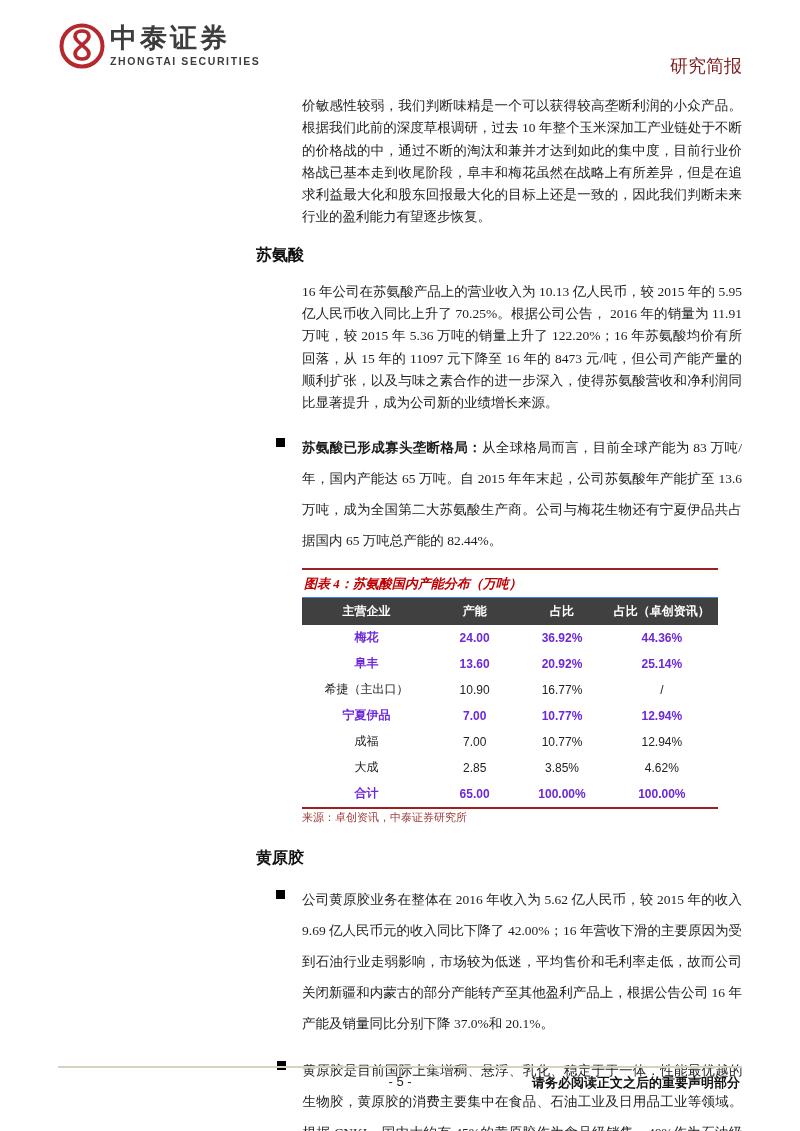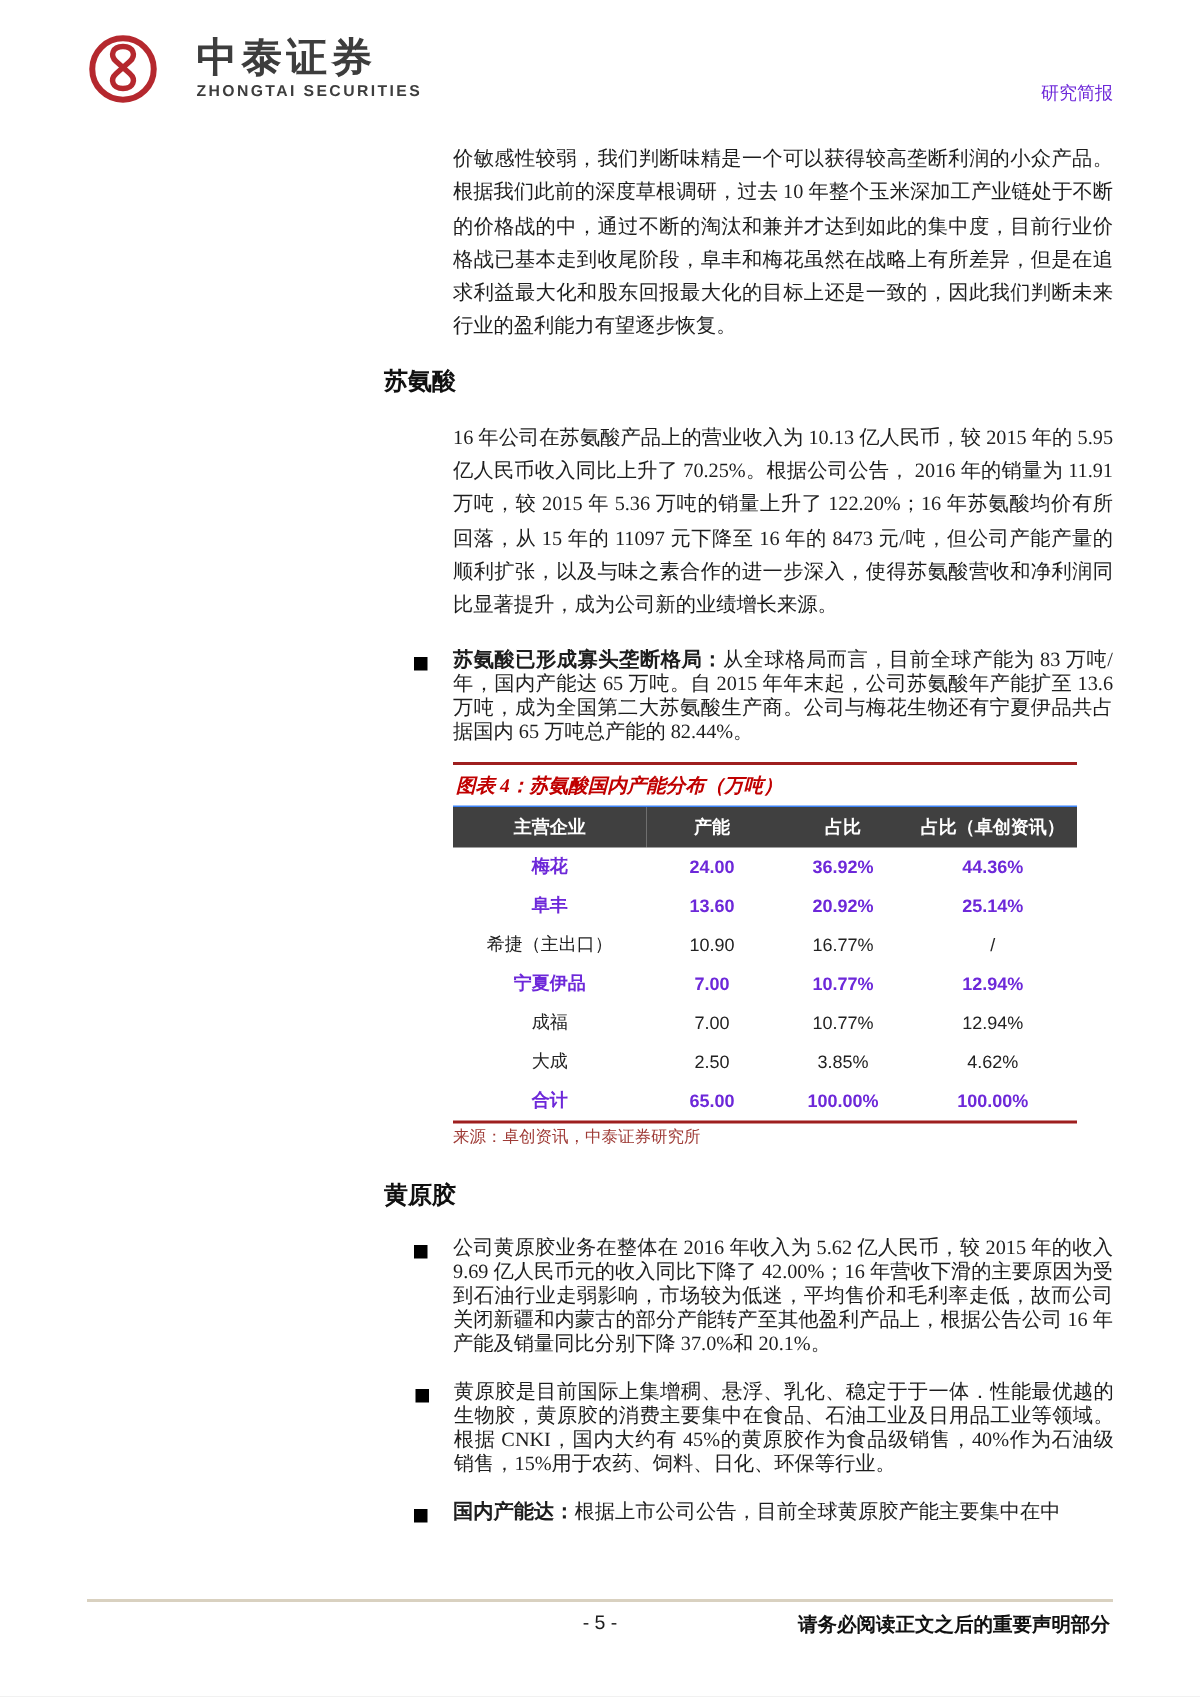--- a/index.html
+++ b/index.html
@@ -7,33 +7,33 @@
     position:relative;
     width:800px;height:1131px;
     margin:0 auto;
     background:#ffffff;
     font-family:"Liberation Serif","DejaVu Serif",serif;
     color:#1d1d1d;
     overflow:hidden;
   }
   
   .header{position:absolute;top:22px;left:58px;right:58px;display:flex;justify-content:space-between;align-items:flex-start;}
-  .brand{display:flex;align-items:center;gap:25px;}
+  .brand{display:flex;align-items:center;gap:4px;}
   .brand svg{display:block;}
   .brand-text{display:flex;flex-direction:column;line-height:1;}
   .brand-cn{font-size:27px;font-weight:bold;color:#3d3d3d;letter-spacing:3px;font-family:"Liberation Sans","DejaVu Sans",sans-serif;}
   .brand-en{font-size:10.5px;font-weight:bold;color:#3d3d3d;letter-spacing:1.6px;margin-top:4px;font-family:"Liberation Sans","DejaVu Sans",sans-serif;}
-  .doc-type{margin-top:32px;font-size:12px;color:#6d28d9;}
+  .doc-type{margin-top:32px;font-size:18px;color:#7f1d1d;}
   
   .content{position:absolute;top:95px;left:256px;width:487px;}
   .para{margin:0 0 17px 46px;width:440px;font-size:13.5px;line-height:22.3px;text-align:justify;text-justify:inter-ideograph;}
   .sec-heading{font-size:16px;font-weight:bold;color:#111;margin:0 0 18px 0;line-height:17px;}
   .bullet{display:flex;margin:0 0 14px 20px;}
   .bullet-marker{flex:0 0 auto;width:9px;height:9px;background:#000;margin-top:6px;margin-right:17px;}
-  .bullet-body{width:440px;font-size:13.5px;line-height:16px;text-align:justify;text-justify:inter-ideograph;}
+  .bullet-body{width:440px;font-size:13.5px;line-height:31px;text-align:justify;text-justify:inter-ideograph;}
   .bold-lead{font-weight:bold;}
   
   .figure{margin:2px 0 24px 46px;width:416px;}
   .fig-title{border-top:2px solid #9e1f1f;padding:5px 2px 4px 2px;font-size:13px;font-weight:bold;font-style:italic;color:#c00000;border-bottom:1px solid #3b82f6;}
   table.cap{width:100%;border-collapse:collapse;font-family:"Liberation Sans","DejaVu Sans",sans-serif;}
   table.cap th{
     background:#404040;color:#ffffff;font-size:12px;font-weight:bold;
     padding:5px 2px;text-align:center;
     font-family:"Liberation Serif","DejaVu Serif",serif;
   }
@@ -121,21 +121,21 @@
               <td>12.94%</td>
             </tr>
             <tr>
               <td class="co">成福</td>
               <td>7.00</td>
               <td>10.77%</td>
               <td>12.94%</td>
             </tr>
             <tr>
               <td class="co">大成</td>
-              <td>2.50</td>
+              <td>2.85</td>
               <td>3.85%</td>
               <td>4.62%</td>
             </tr>
             <tr class="strong">
               <td class="co">合计</td>
               <td>65.00</td>
               <td>100.00%</td>
               <td>100.00%</td>
             </tr>
           </tbody>

